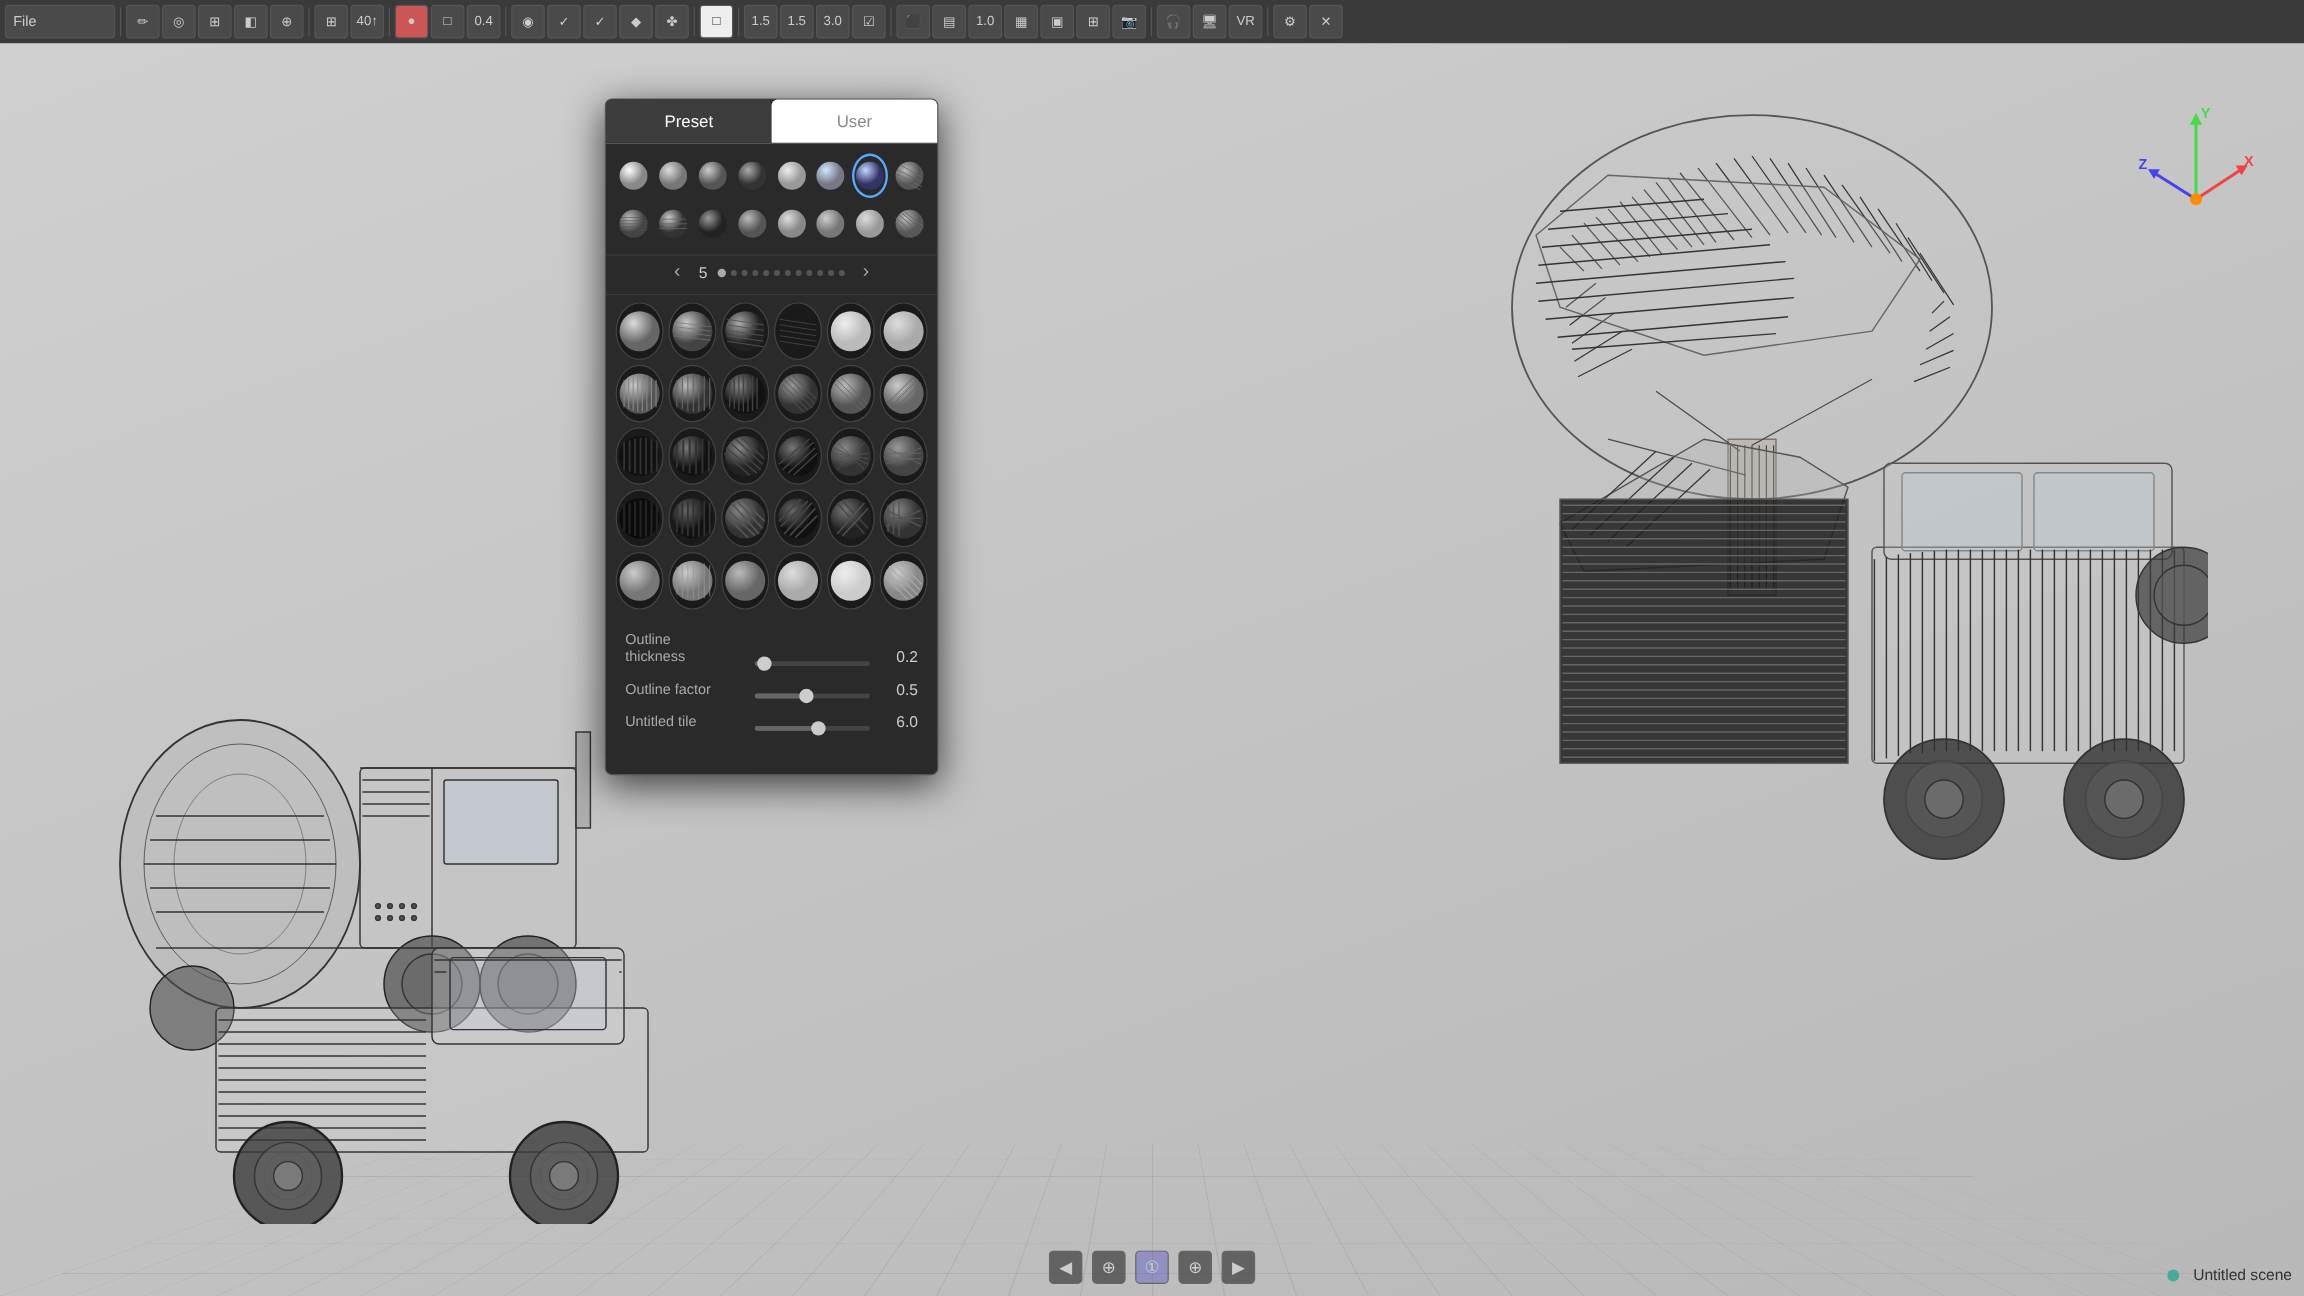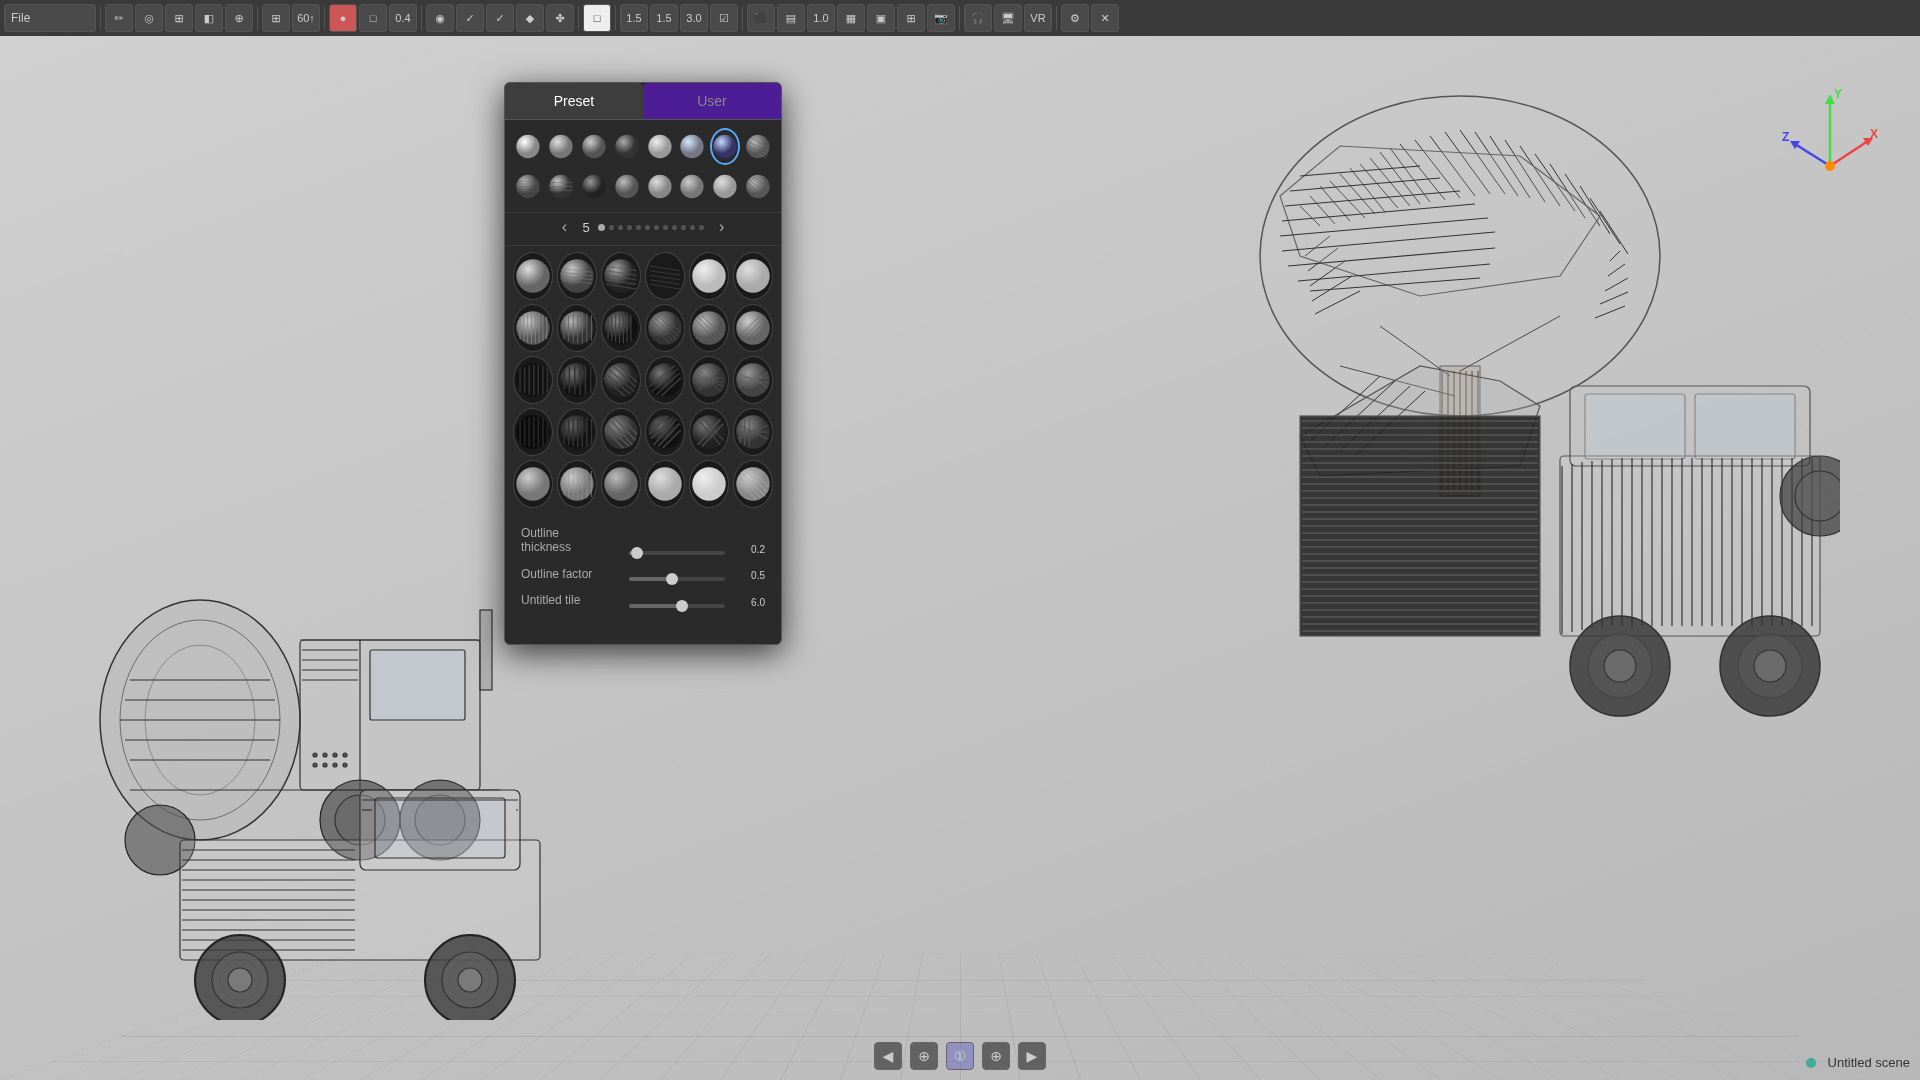--- a/index.html
+++ b/index.html
@@ -164,21 +164,21 @@
       text-align: center;
       font-size: 14px;
       cursor: pointer;
       border-radius: 5px 5px 0 0;
     }
     .panel-tab.active {
       background: #3d3d3d;
       color: #fff;
     }
     .panel-tab.inactive {
-      background: #4c1d95;
+      background: #ffffff;
       color: #888;
     }
 
     
     #sphere-preview-area {
       padding: 8px 8px 4px 8px;
       border-bottom: 1px solid #3a3a3a;
     }
     .sphere-row {
       display: flex;
@@ -294,21 +294,21 @@
       position: absolute;
       top: 50%;
       transform: translateY(-50%);
       width: 12px; height: 12px;
       background: #ccc;
       border-radius: 50%;
       cursor: pointer;
     }
     .slider-value {
       color: #ccc;
-      font-size: 10px;
+      font-size: 13px;
       width: 32px;
       text-align: right;
     }
 
     
     #axis-svg {
       position: absolute;
       top: 50px;
       right: 40px;
       width: 100px;
@@ -323,21 +323,21 @@
   <input class="toolbar-file" value="File" readonly="" style="">
   <div class="toolbar-sep"></div>
 
   <div class="toolbar-item">✏</div>
   <div class="toolbar-item">◎</div>
   <div class="toolbar-item">⊞</div>
   <div class="toolbar-item">◧</div>
   <div class="toolbar-item">⊕</div>
   <div class="toolbar-sep"></div>
   <div class="toolbar-item">⊞</div>
-  <div class="toolbar-item">60↑</div>
+  <div class="toolbar-item">40↑</div>
   <div class="toolbar-sep"></div>
   <div class="toolbar-item" style="background:#c55;">●</div>
   <div class="toolbar-item">□</div>
   <div class="toolbar-item">0.4</div>
   <div class="toolbar-sep"></div>
   <div class="toolbar-item">◉</div>
   <div class="toolbar-item">✓</div>
   <div class="toolbar-item">✓</div>
   <div class="toolbar-item">◆</div>
   <div class="toolbar-item">✤</div>

